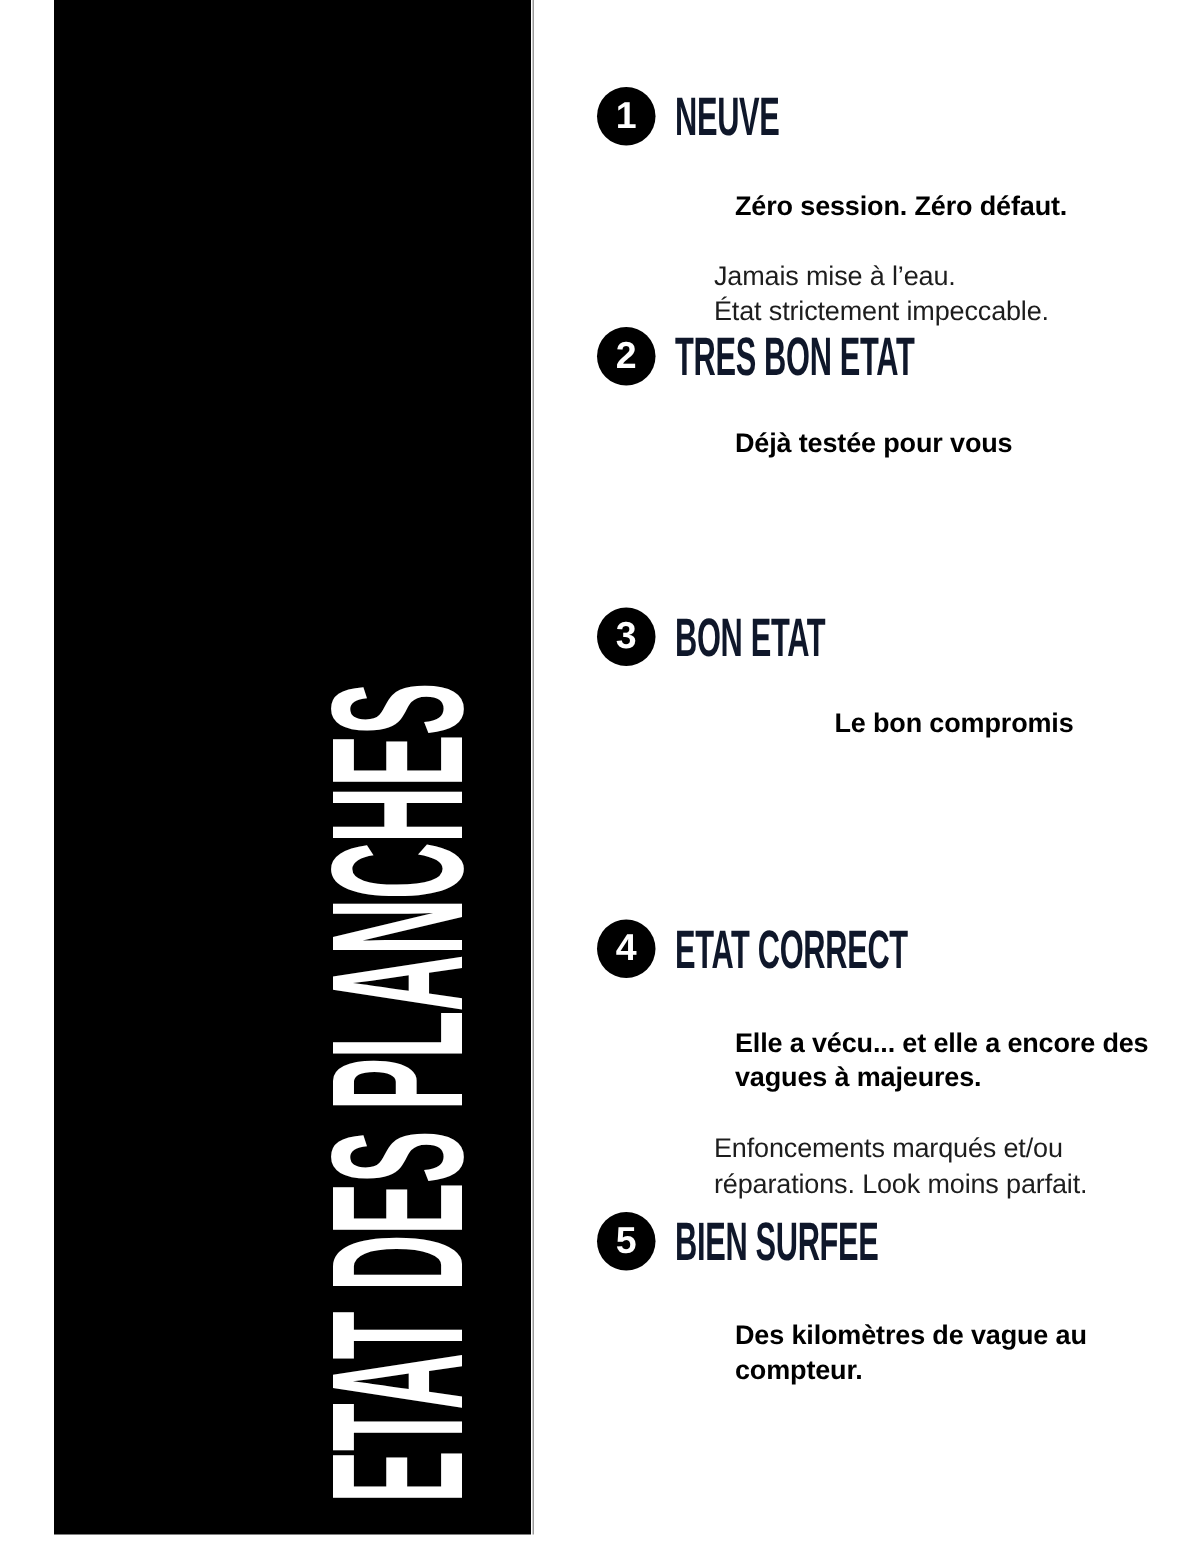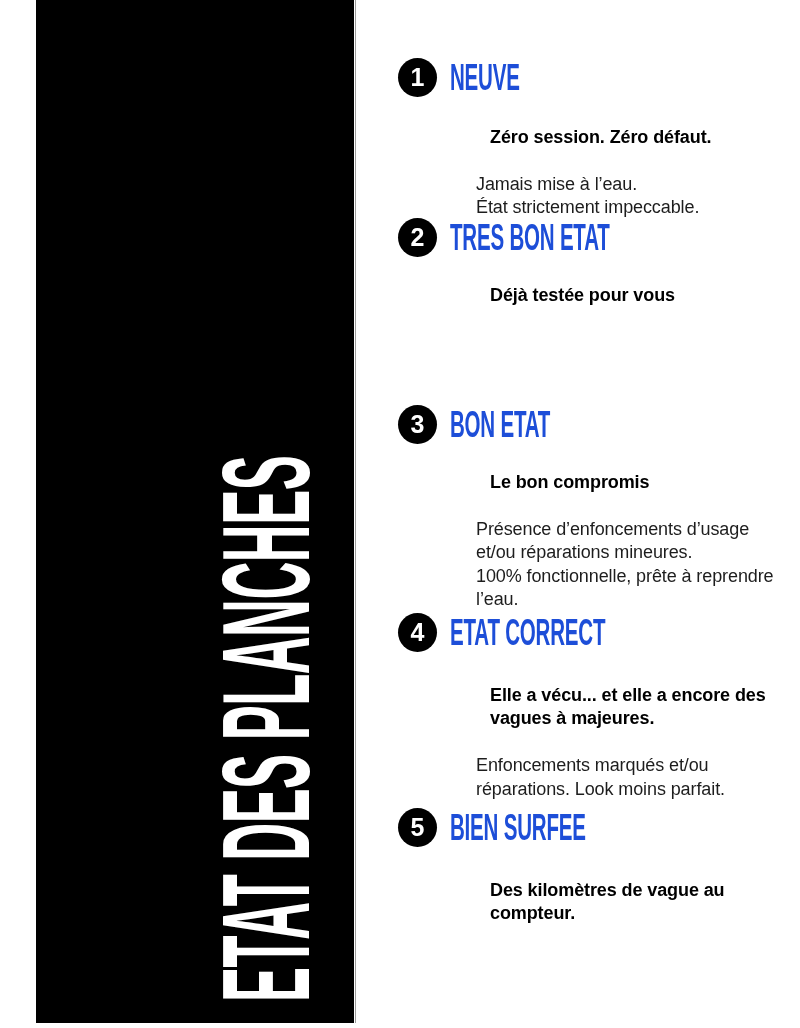--- a/index.html
+++ b/index.html
@@ -71,21 +71,21 @@
     font-size: 25px;
     font-weight: 700;
   }
   .heading {
     position: absolute;
     left: 52px;
     top: 2px;
     font-size: 36px;
     font-weight: 700;
     line-height: 36px;
-    color: #1d4ed8;
+    color: #0f172a;
     white-space: nowrap;
     text-align: center;
   }
   .cond {
     display: inline-block;
     transform: scaleX(0.57);
     transform-origin: 0 50%;
     letter-spacing: -0.01em;
   }
   .textblock {
@@ -148,26 +148,22 @@
     </div>
   </div>
 
   <div class="item" style="top:405px;">
     <div class="badge">
       <span>3</span>
     </div>
     <div class="heading">
       <span class="cond">BON ETAT</span>
     </div>
-    <div class="textblock" style="top:42px;">
+    <div class="textblock" style="top:42px;text-align:center;">
       <div class="subtitle">Le bon compromis</div>
-      <div class="bodytext">Présence d’enfoncements d’usage
-et/ou réparations mineures.
-100% fonctionnelle, prête à reprendre
-l’eau.</div>
     </div>
   </div>
 
   <div class="item" style="top:613px;">
     <div class="badge">
       <span>4</span>
     </div>
     <div class="heading">
       <span class="cond">ETAT CORRECT</span>
     </div>

